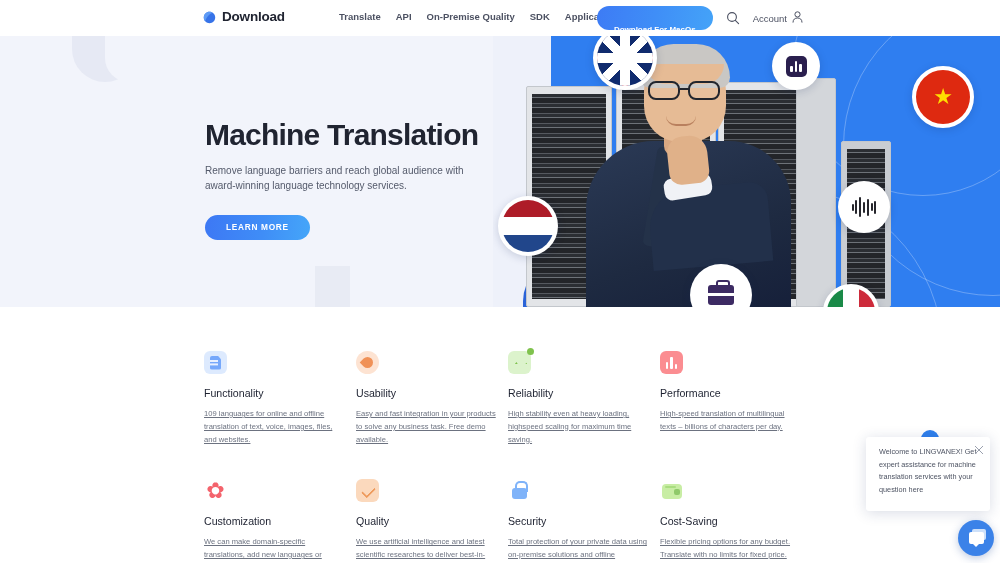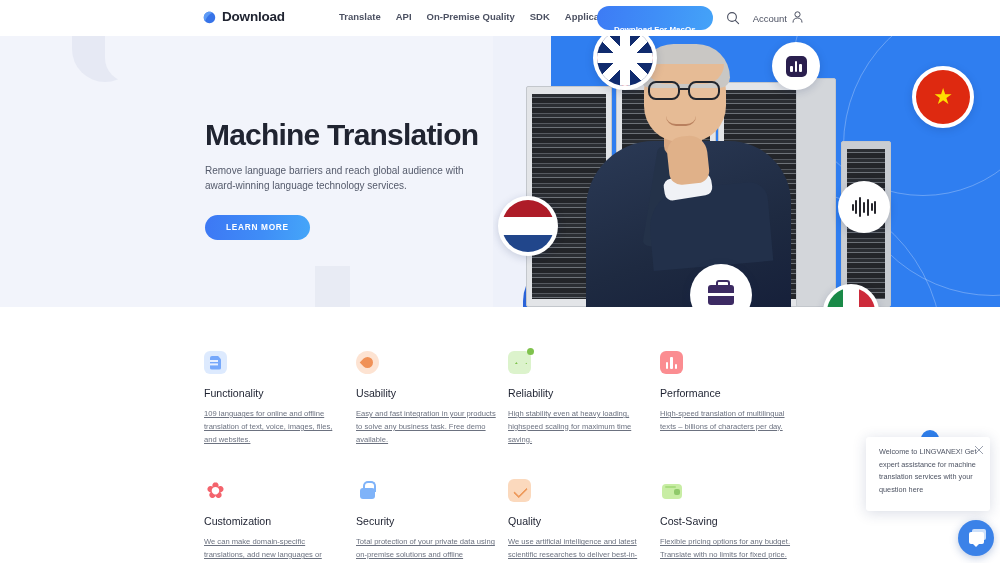--- a/index.html
+++ b/index.html
@@ -567,31 +567,31 @@
       <div class="card-desc">High-speed translation of multilingual texts – billions of characters per day.</div>
     </div>
 
     <div class="card">
       <div class="card-icon ic-cust"></div>
       <div class="card-title">Customization</div>
       <div class="card-desc">We can make domain-specific translations, add new languages or</div>
     </div>
 
     <div class="card">
+      <div class="card-icon ic-qual"></div>
+      <div class="card-title">Quality</div>
+      <div class="card-desc">We use artificial intelligence and latest scientific researches to deliver best-in-</div>
+    </div>
+
+    <div class="card">
       <div class="card-icon ic-sec">
           <span class="ic-lock"></span>
         </div>
       <div class="card-title">Security</div>
       <div class="card-desc">Total protection of your private data using on-premise solutions and offline</div>
-    </div>
-
-    <div class="card">
-      <div class="card-icon ic-qual"></div>
-      <div class="card-title">Quality</div>
-      <div class="card-desc">We use artificial intelligence and latest scientific researches to deliver best-in-</div>
     </div>
 
     <div class="card">
       <div class="card-icon ic-cost">
           <span class="ic-wallet"></span>
         </div>
       <div class="card-title">Cost-Saving</div>
       <div class="card-desc">Flexible pricing options for any budget. Translate with no limits for fixed price.</div>
     </div>
 

